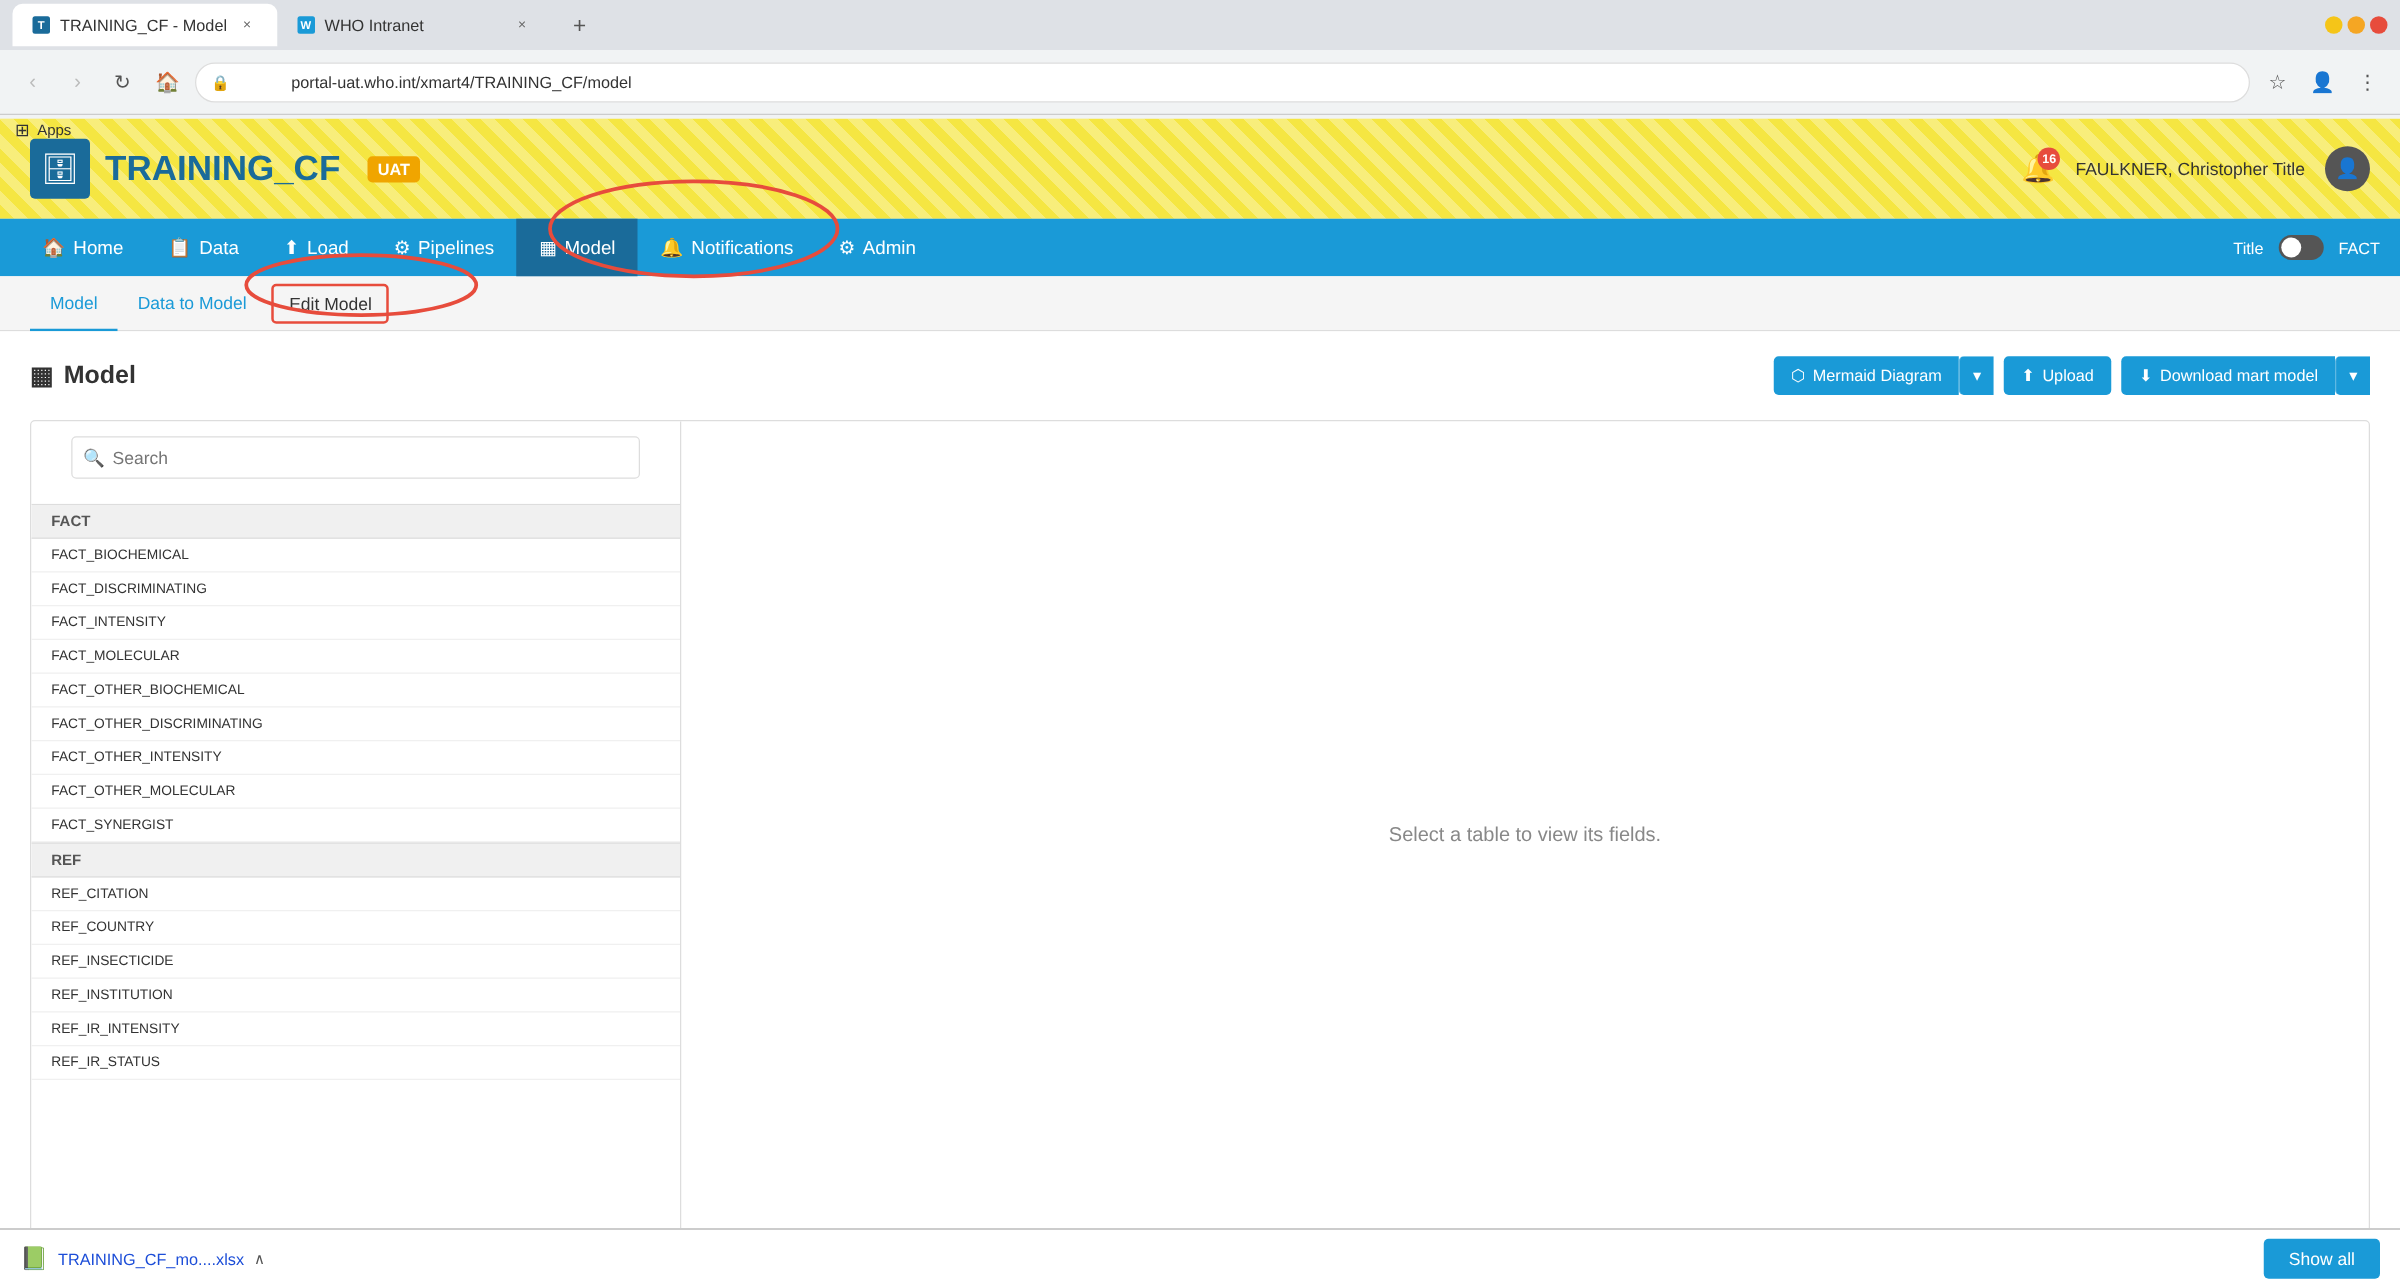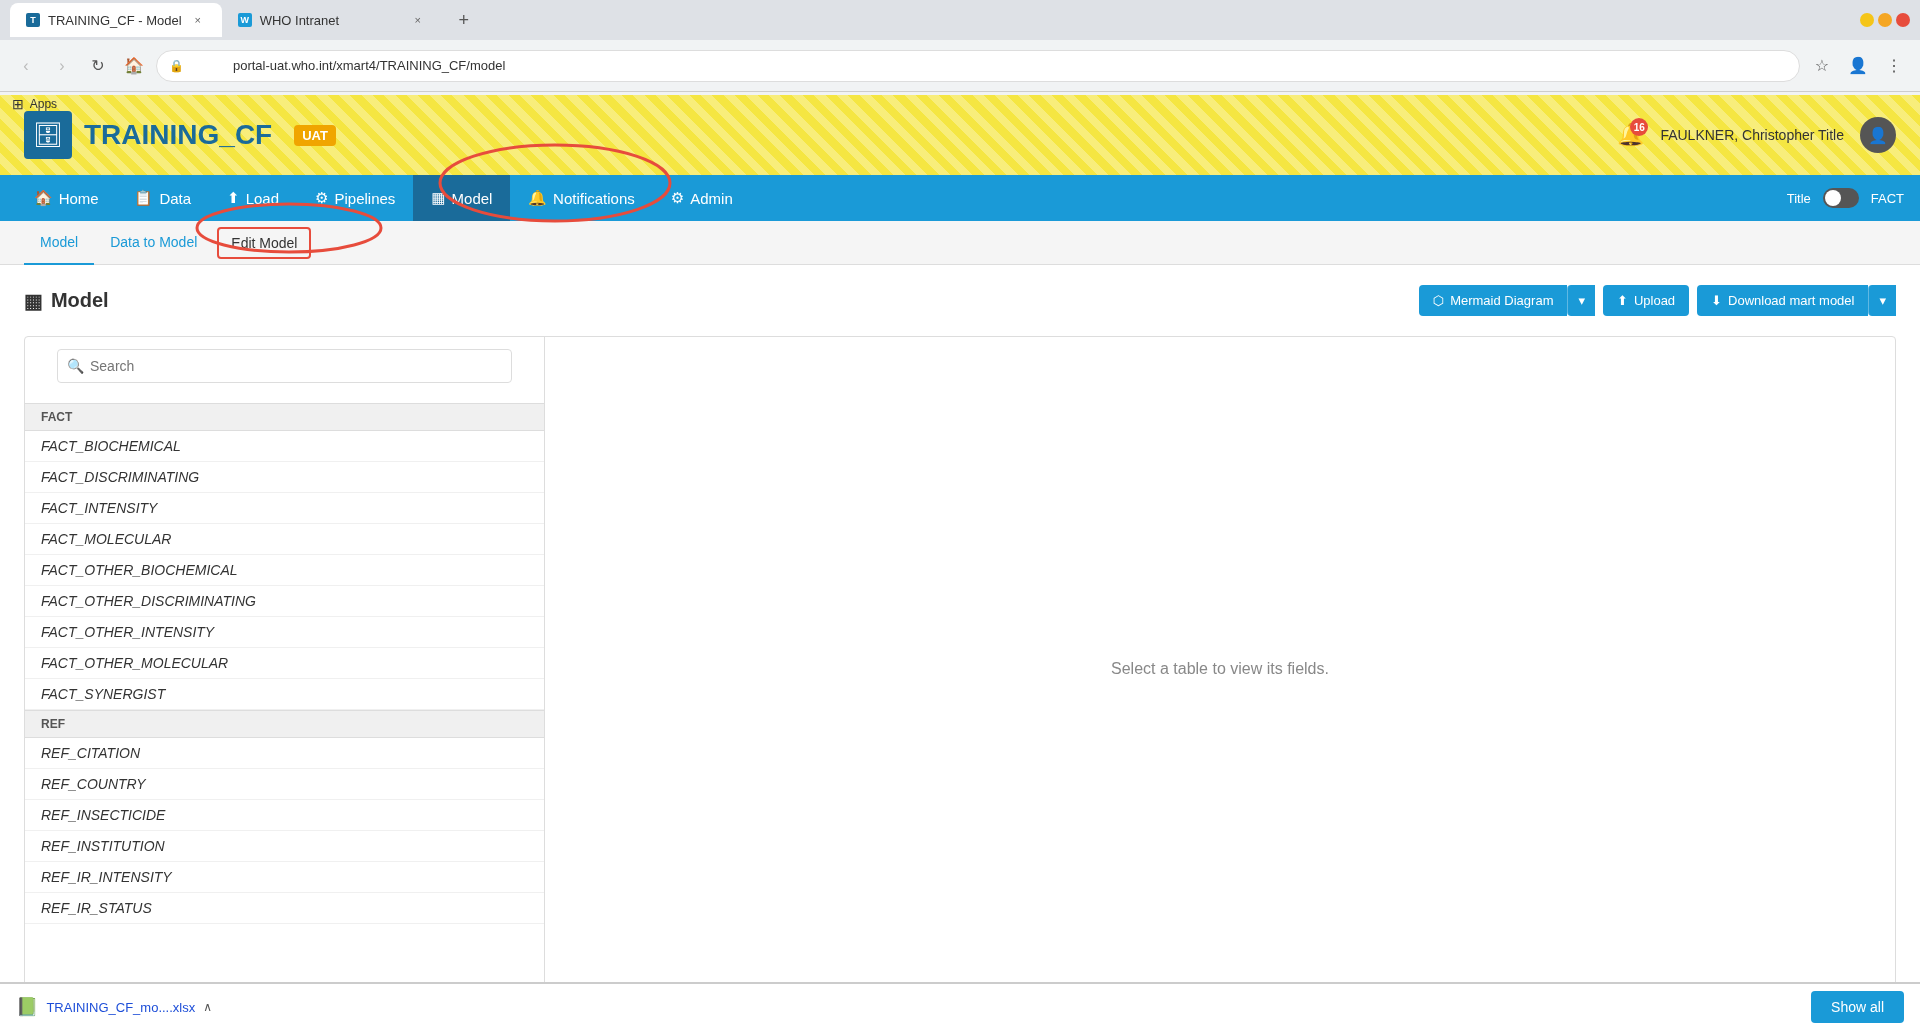--- a/index.html
+++ b/index.html
@@ -64,21 +64,21 @@
     .btn-group .btn { border-radius: 4px 0 0 4px; }
 
     
     .left-panel { width: 520px; border-right: 1px solid #ddd; overflow: hidden; }
     .search-box { margin: 0 16px 12px; position: relative; }
     .search-input { width: 100%; border: 1px solid #ddd; border-radius: 4px; padding: 8px 12px 8px 32px; font-size: 14px; color: #999; }
     .search-icon { position: absolute; left: 10px; top: 50%; transform: translateY(-50%); color: #888; }
 
     .table-list { overflow-y: auto; height: calc(100% - 52px); }
     .group-header { background: #f0f0f0; padding: 6px 16px; font-size: 12px; font-weight: bold; color: #555; border-top: 1px solid #ddd; border-bottom: 1px solid #ddd; }
-    .table-item { padding: 7px 16px; font-size: 14px; color: #333; cursor: pointer; border-bottom: 1px solid #f0f0f0; font-style: italic; }
+    .table-item { padding: 7px 16px; font-size: 11px; color: #333; cursor: pointer; border-bottom: 1px solid #f0f0f0; }
 
     
     .right-panel { flex: 1; display: flex; align-items: center; justify-content: center; color: #888; font-size: 16px; }
     
     
     .download-bar { position: fixed; bottom: 0; left: 0; right: 0; height: 48px; background: white; border-top: 2px solid #ccc; display: flex; align-items: center; padding: 0 16px; gap: 12px; z-index: 100; }
     .download-item { display: flex; align-items: center; gap: 8px; font-size: 13px; color: #333; }
     .download-icon { color: #1a6b44; font-size: 18px; }
     .download-name { color: #1d4ed8; font-size: 13px; }
     .download-caret { color: #555; font-size: 12px; cursor: pointer; }

